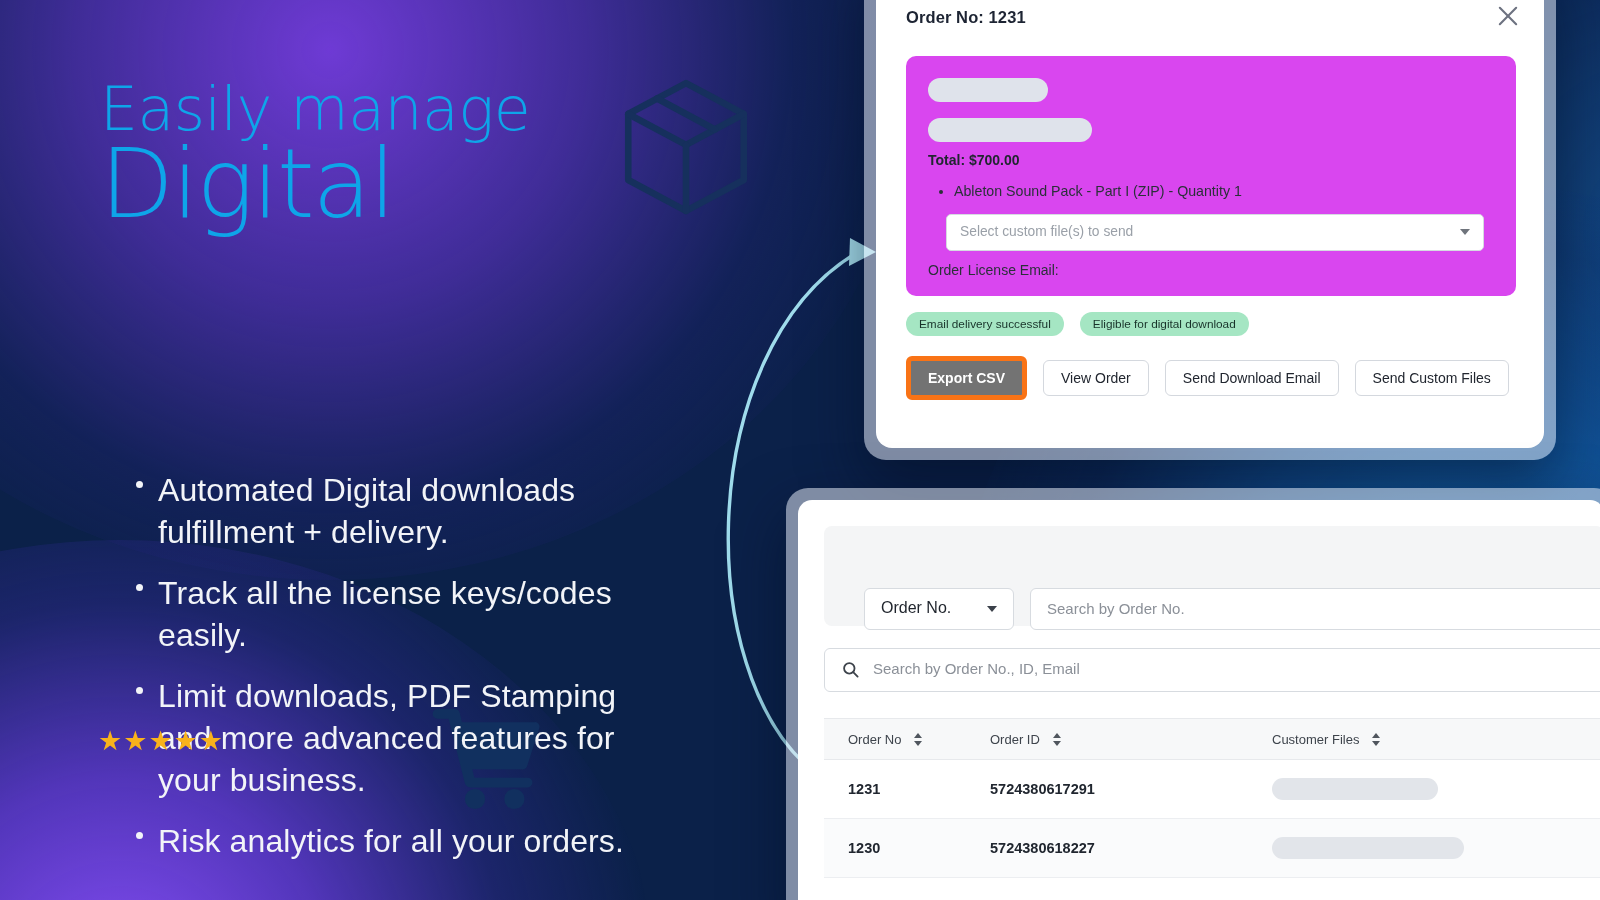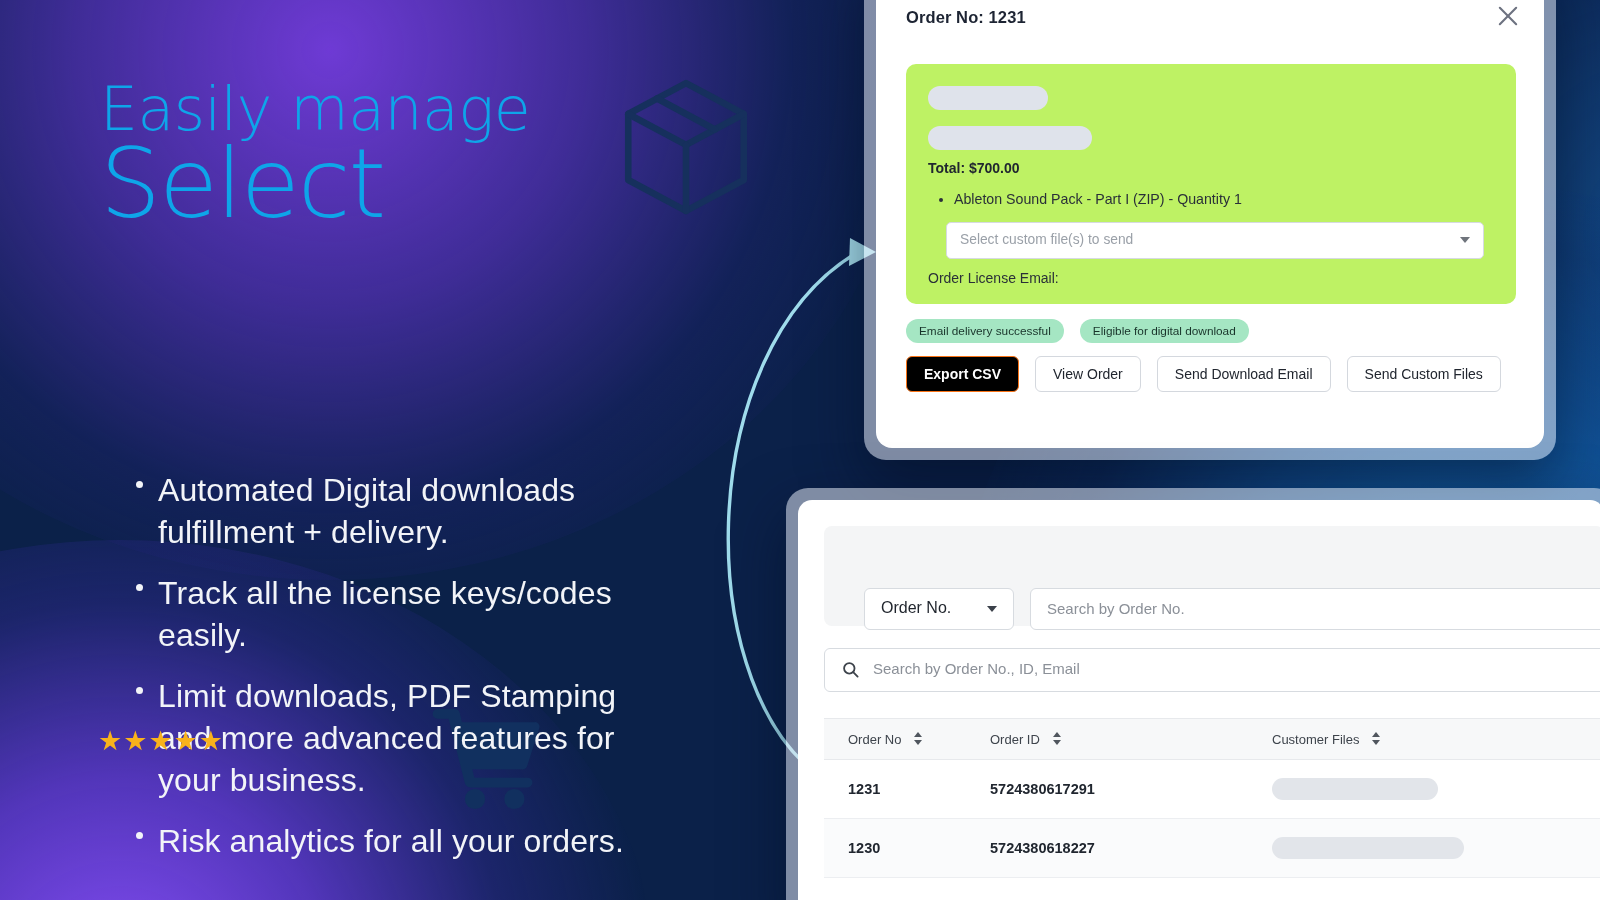--- a/index.html
+++ b/index.html
@@ -64,22 +64,22 @@
   }
 
   
   #modal-frame{left:864px;top:-48px;width:692px;height:508px;}
   #modal{left:876px;top:-36px;width:668px;height:484px;}
   #modal-head{position:absolute;left:0;top:0;width:100%;height:56px;}
   #modal-title{position:absolute;left:30px;top:44px;font-size:16.5px;font-weight:700;color:#1d2433;letter-spacing:.1px;}
   #modal-close{position:absolute;right:22px;top:38px;width:28px;height:28px;color:#6d7280;cursor:pointer;}
 
   #order-panel{
-    position:absolute;left:30px;top:100px;width:610px;height:240px;
-    background:#bef264;border-radius:10px;
+    position:absolute;left:30px;top:92px;width:610px;height:240px;
+    background:#d946ef;border-radius:10px;
   }
   .skel{background:#dfe3eb;border-radius:999px;}
   #sk1{position:absolute;left:22px;top:22px;width:120px;height:24px;}
   #sk2{position:absolute;left:22px;top:62px;width:164px;height:24px;}
   #total{position:absolute;left:22px;top:96px;font-size:14px;font-weight:700;color:#20262f;}
   #item-list{position:absolute;left:26px;top:126px;margin:0;padding-left:22px;}
   #item-list li{font-size:14.2px;color:#2a3038;line-height:1.4;}
   #file-select{
     position:absolute;left:40px;top:158px;width:536px;height:35px;
     background:#fff;border:1px solid #d6dae1;border-radius:5px;
@@ -90,28 +90,28 @@
   #lk-label{position:absolute;left:22px;top:206px;font-size:14px;color:#2a3038;}
   #lk-chips{position:absolute;left:20px;top:238px;display:flex;gap:14px;}
   .chip{
     background:#e7e8ea;border-radius:999px;padding:5px 13px;
     font-size:11.5px;color:#3a4048;white-space:nowrap;
   }
 
   #badges{position:absolute;left:30px;top:348px;display:flex;gap:16px;}
   .badge{
     background:#a5e6c3;color:#18332a;border-radius:999px;
-    padding:5px 13px;font-size:11.8px;white-space:nowrap;margin-top:7px;
+    padding:5px 13px;font-size:11.8px;white-space:nowrap;
   }
   #modal-actions{position:absolute;left:30px;top:392px;display:flex;gap:16px;align-items:center;}
   .btn{
     height:34px;padding:0 17px;border-radius:6px;display:flex;align-items:center;
     font-size:14px;white-space:nowrap;cursor:pointer;
   }
-  .btn-primary{background:#000000;color:#fff;font-weight:600;border:1px solid #f97316;}
+  .btn-primary{background:#737373;color:#fff;font-weight:600;border:5px solid #f97316;}
   .btn-default{background:#fff;color:#21262f;border:1px solid #d4d8de;}
 
   
   #table-frame{left:786px;top:488px;width:830px;height:440px;}
   #table-card{left:798px;top:500px;width:806px;height:416px;border-radius:14px;}
   #filter-bar{
     position:absolute;left:26px;top:26px;width:780px;height:100px;
     background:#f4f5f6;border-radius:8px;
   }
   #type-select{
@@ -132,21 +132,21 @@
     background:#fff;border:1px solid #d7dbe0;border-radius:6px;
   }
   #search-box .ic{position:absolute;left:16px;top:11px;width:19px;height:19px;color:#3d434b;}
   #search-box .ph{position:absolute;left:48px;top:11px;font-size:15px;color:#8b9098;}
 
   #tbl{position:absolute;left:26px;top:218px;width:790px;}
   #tbl .thead{
     display:flex;align-items:center;height:40px;background:#f7f8f9;
     border-top:1px solid #e7e9ec;border-bottom:1px solid #e7e9ec;
   }
-  #tbl .th{font-size:13px;color:#3e444c;display:flex;gap:13px;}
+  #tbl .th{font-size:13px;color:#3e444c;display:flex;align-items:center;gap:13px;}
   #tbl .tr{display:flex;align-items:center;height:58px;border-bottom:1px solid #eceef1;}
   #tbl .tr.alt{background:#fafbfc;}
   #tbl .td{font-size:14.5px;color:#20262f;font-weight:600;}
   .c1{width:166px;padding-left:24px;box-sizing:border-box;}
   .c2{width:282px;}
   .c3{width:330px;}
   .sortic{display:inline-block;width:8px;height:13px;position:relative;}
   .sortic::before,.sortic::after{content:"";position:absolute;left:0;border-left:4px solid transparent;border-right:4px solid transparent;}
   .sortic::before{top:0;border-bottom:5px solid #50565e;}
   .sortic::after{bottom:0;border-top:5px solid #50565e;}
@@ -178,21 +178,21 @@
       <path d="M4 8 h9 a3 3 0 0 1 2.9 2.2 L17 15 h39 a2.4 2.4 0 0 1 2.3 3.1 l-6.4 20 a3 3 0 0 1 -2.9 2.1 H22.5 l1.2 4.4 H52 a2.6 2.6 0 1 1 0 5.2 H21.5 a3 3 0 0 1 -2.9 -2.2 L9.9 13.2 H4 a2.6 2.6 0 1 1 0 -5.2 Z"></path>
       <circle cx="24" cy="56" r="5.4"></circle>
       <circle cx="45" cy="56" r="5.4"></circle>
     </g>
   </svg>
 </div>
 
 <div id="left">
   <div id="headline">
     <div class="h-line1">Easily manage</div>
-    <div class="h-line2">Select</div>
+    <div class="h-line2">Digital</div>
   </div>
 
   <ul id="bullets">
     <li>Automated Digital downloads fulfillment + delivery.</li>
     <li>Track all the license keys/codes easily.</li>
     <li>Limit downloads, PDF Stamping and more advanced features for your business.</li>
     <li>Risk analytics for all your orders.</li>
   </ul>
 
   <div id="stars">★★★★★</div>

